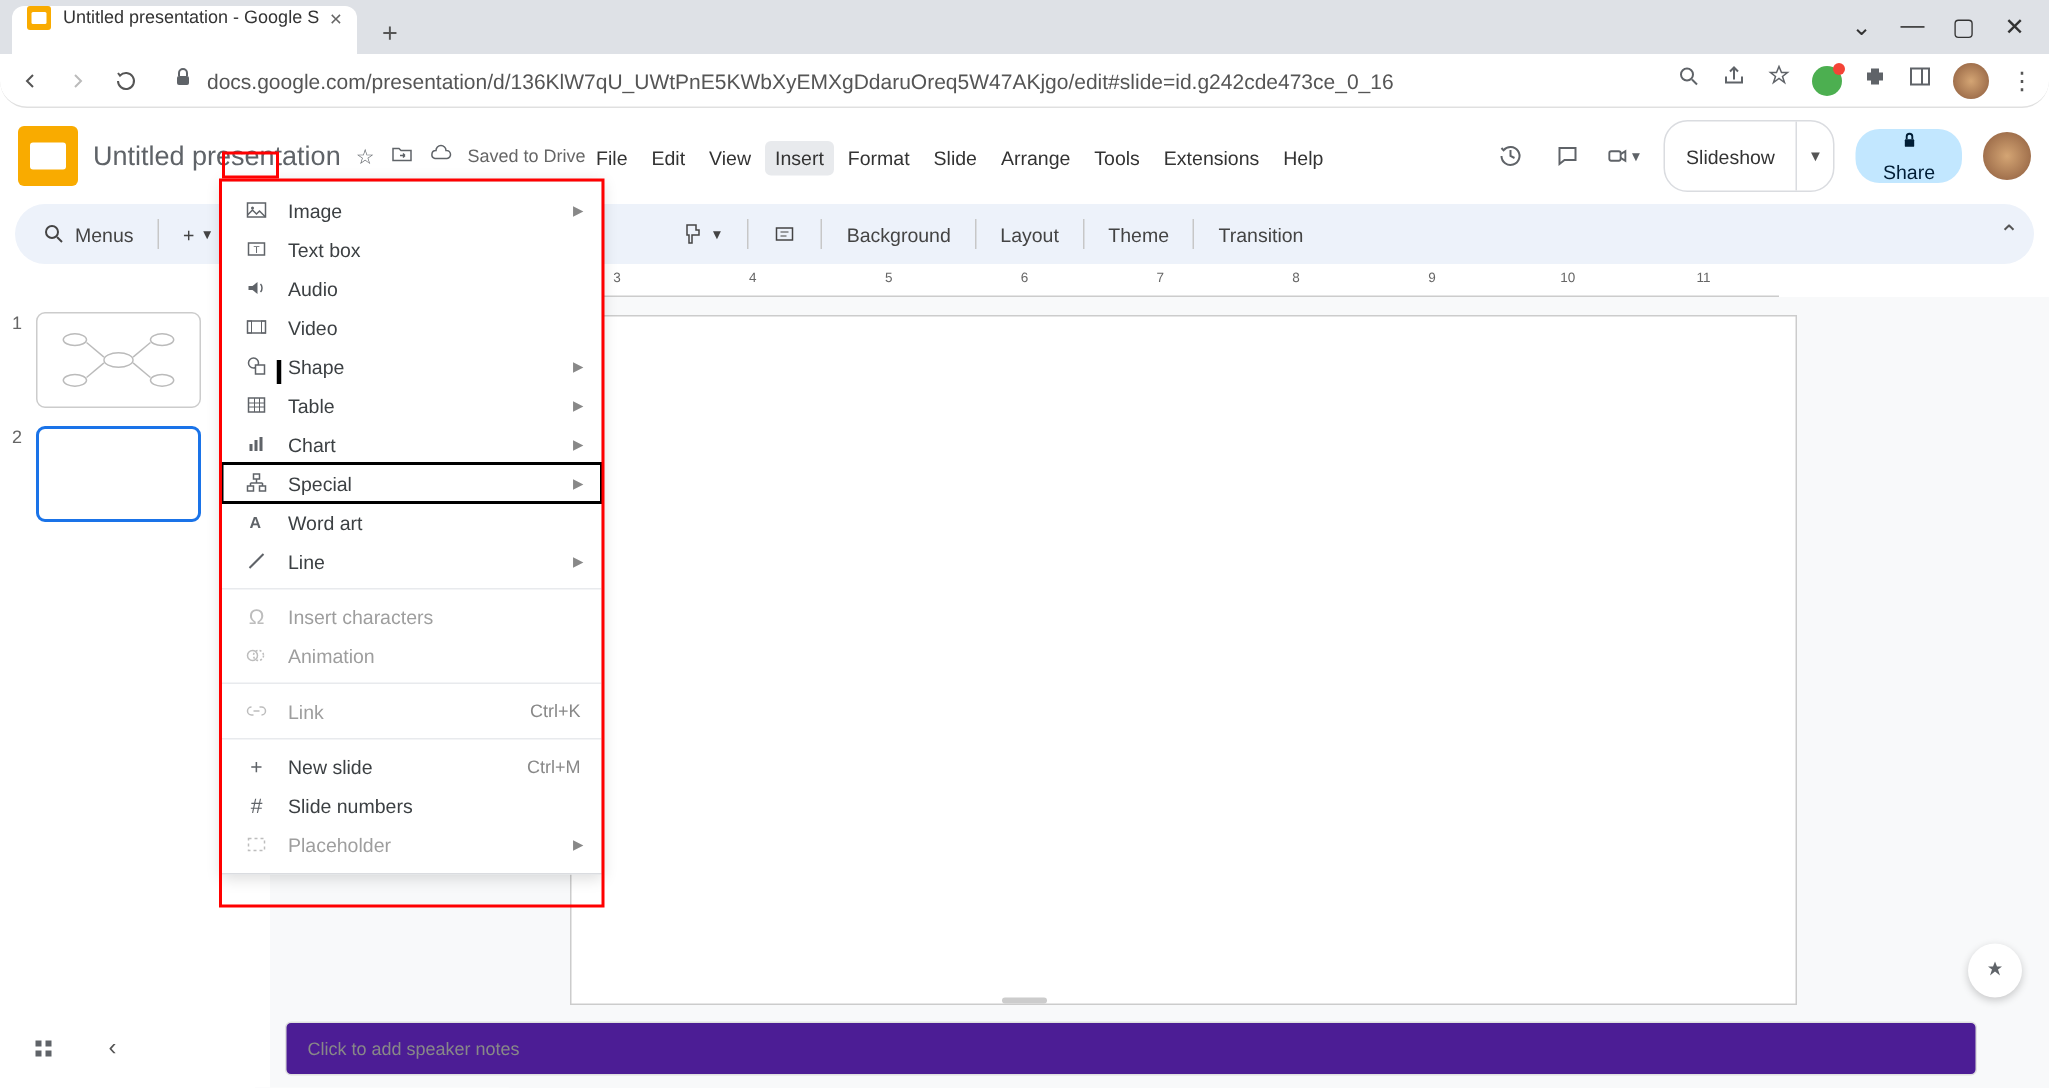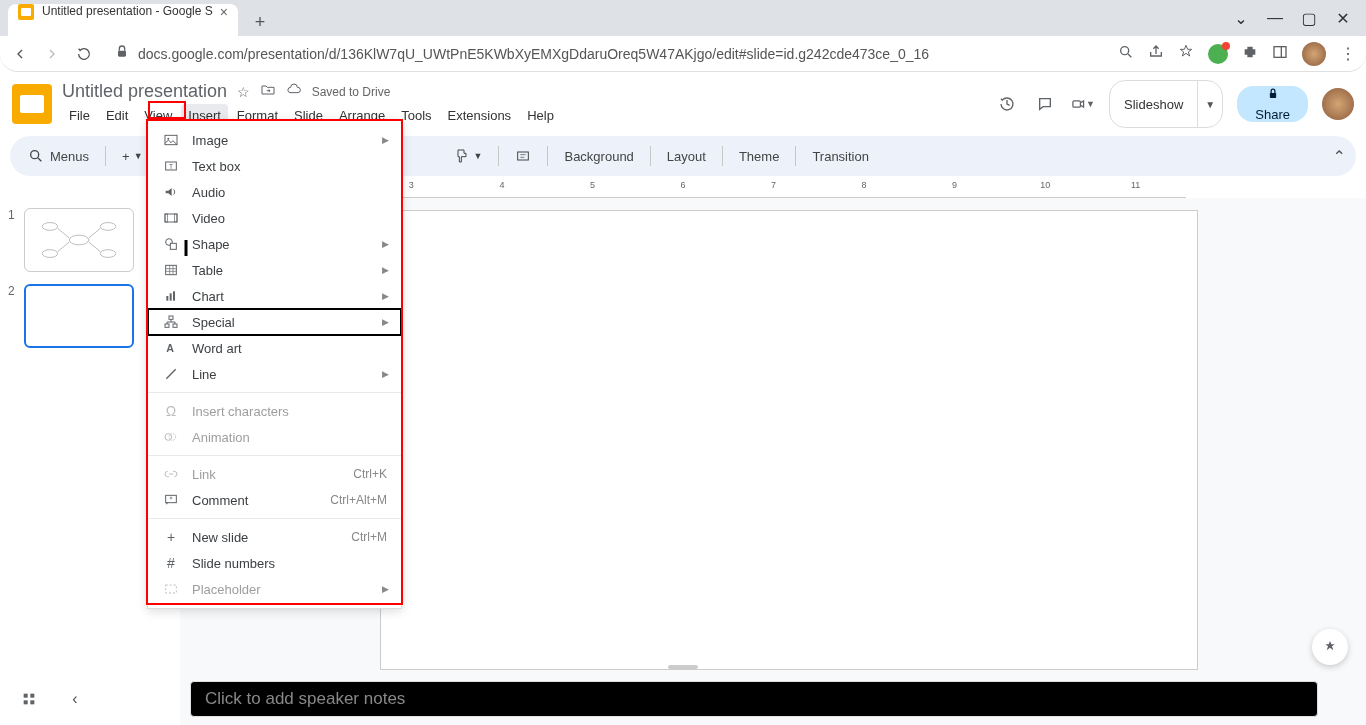--- a/index.html
+++ b/index.html
@@ -20,21 +20,21 @@
 .nav-btn.disabled { color: #bbb; }
 .url-field { flex: 1; display: flex; align-items: center; font-size: 14px; color: #555; padding-left: 8px; }
 .lock { margin-right: 8px; color: #555; }
 .addr-icons { display: flex; gap: 14px; margin-left: 12px; align-items: center; color: #555; }
 .avatar-circle { width: 24px; height: 24px; border-radius: 50%; background: radial-gradient(circle, #d4a574, #8b5a3c); }
 
 
 .app-header { height: 60px; display: flex; align-items: center; padding: 4px 12px 0 12px; }
 .app-logo { width: 40px; height: 40px; background: #f9ab00; border-radius: 4px; margin-right: 10px; position: relative; display: flex; align-items: center; justify-content: center; }
 .app-logo::after { content:''; width: 24px; height: 18px; background: #fff; border-radius: 2px; }
-.doc-area { display: flex; flex-direction: column; flex: 1; }
+.doc-area { display: flex; flex: 1; }
 .doc-title-row { display: flex; align-items: center; gap: 10px; font-size: 18px; color: #5f6368; }
 .doc-title-row .doc-title { color: #5f6368; }
 .star, .folder-move, .cloud { color: #5f6368; font-size: 14px; }
 .saved-text { font-size: 12px; color: #666; }
 .menubar { display: flex; gap: 2px; margin-top: 2px; }
 .menu { padding: 4px 7px; font-size: 13px; color: #333; cursor: pointer; border-radius: 4px; }
 .menu.active { background: #e8eaed; }
 .header-right { display: flex; align-items: center; gap: 14px; margin-left: 14px; }
 .hr-icon { width: 24px; height: 24px; display: flex; align-items: center; justify-content: center; color: #5f6368; }
 .slideshow-btn { display: flex; align-items: center; border: 1px solid #dadce0; border-radius: 16px; height: 48px; }
@@ -76,21 +76,21 @@
 .dd-sep { height: 1px; background: #e8eaed; margin: 5px 0; }
 .dd-item.diagram-hl { outline: 2px solid #000; outline-offset: -1px; }
 
 
 .arrow-annot { position: absolute; left: 176px; top: 240px; z-index: 70; pointer-events: none; }
 
 
 .notes-bar { position: fixed; bottom: 0; left: 0; right: 0; height: 52px; display: flex; align-items: center; }
 .grid-icon { width: 30px; height: 30px; margin-left: 14px; display: flex; align-items: center; justify-content: center; color: #555; }
 .collapse-left { width: 30px; height: 30px; margin-left: 16px; display: flex; align-items: center; justify-content: center; color: #555; }
-.notes-field { flex: 1; margin: 0 48px 0 100px; height: 36px; background: #000000; border: 1px solid #e0e0e0; border-radius: 4px;padding: 0 14px; display: flex; align-items: center; font-size: 17px; color: #888; }
+.notes-field { flex: 1; margin: 0 48px 0 100px; height: 36px; background: #4c1d95; border: 1px solid #e0e0e0; border-radius: 4px;padding: 0 14px; display: flex; align-items: center; font-size: 12px; color: #888; }
 .explore-fab { position: absolute; right: 18px; bottom: 60px; width: 36px; height: 36px; border-radius: 50%; box-shadow: 0 2px 6px rgba(0,0,0,0.2); background: #fff; display: flex; align-items: center; justify-content: center; color: #555; }
 
 .drag-handle { position: absolute; left: 50%; bottom: 56px; transform: translateX(-50%); width: 30px; height: 4px; background: #ccc; border-radius: 2px; }
 
 
 svg { width: 16px; height: 16px; }
 </style>
 </head>
 <body>
 
@@ -428,32 +428,20 @@
   <div class="dd-sep"></div>
   <div class="dd-item disabled">
     <span class="dd-icon">
         <svg viewBox="0 0 24 24">
           <path d="M9 12h6M7 8a4 4 0 0 0 0 8h2M17 16a4 4 0 0 0 0-8h-2" stroke="#bdbdbd" stroke-width="1.5" fill="none"></path>
         </svg>
       </span>
     <span>Link</span>
     <span class="dd-shortcut">Ctrl+K</span>
   </div>
-  <div class="dd-item">
-    <span class="dd-icon">
-        <svg viewBox="0 0 24 24">
-          <rect x="4" y="5" width="16" height="11" stroke="#5f6368" stroke-width="1.5" fill="none"></rect>
-          <line x1="10" y1="9" x2="14" y2="9" stroke="#5f6368"></line>
-          <line x1="12" y1="7" x2="12" y2="11" stroke="#5f6368"></line>
-          <path d="M8 16l-3 3v-3" fill="#5f6368"></path>
-        </svg>
-      </span>
-    <span>Comment</span>
-    <span class="dd-shortcut">Ctrl+Alt+M</span>
-  </div>
   <div class="dd-sep"></div>
   <div class="dd-item">
     <span class="dd-icon">+</span>
     <span>New slide</span>
     <span class="dd-shortcut">Ctrl+M</span>
   </div>
   <div class="dd-item">
     <span class="dd-icon">#</span>
     <span>Slide numbers</span>
   </div>

